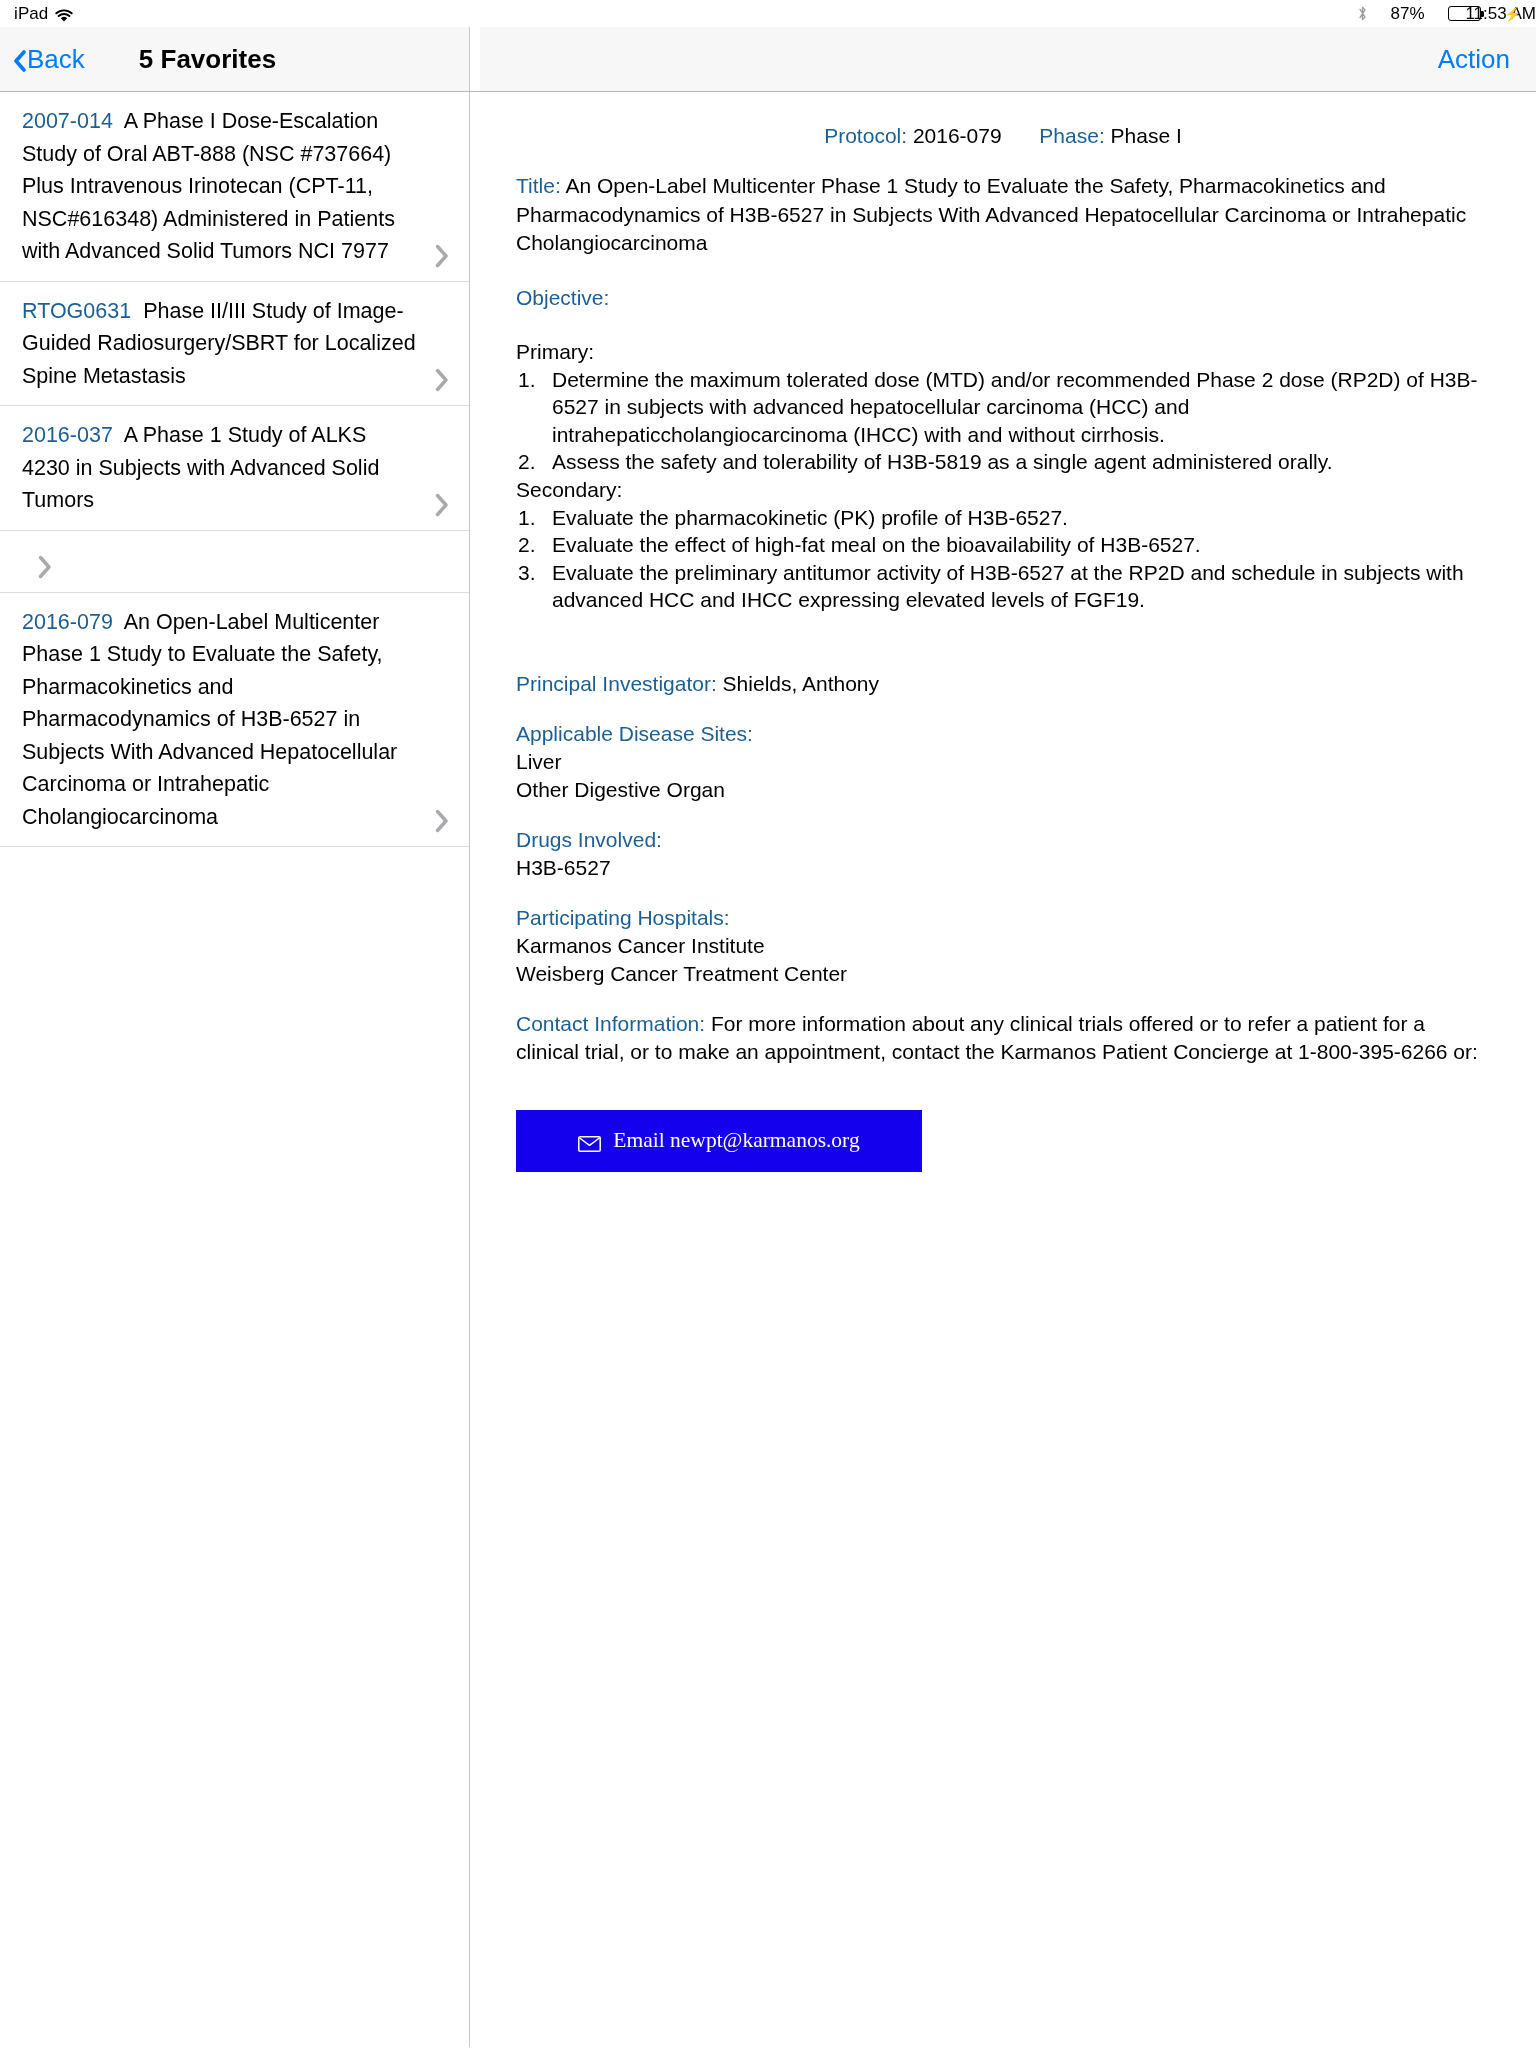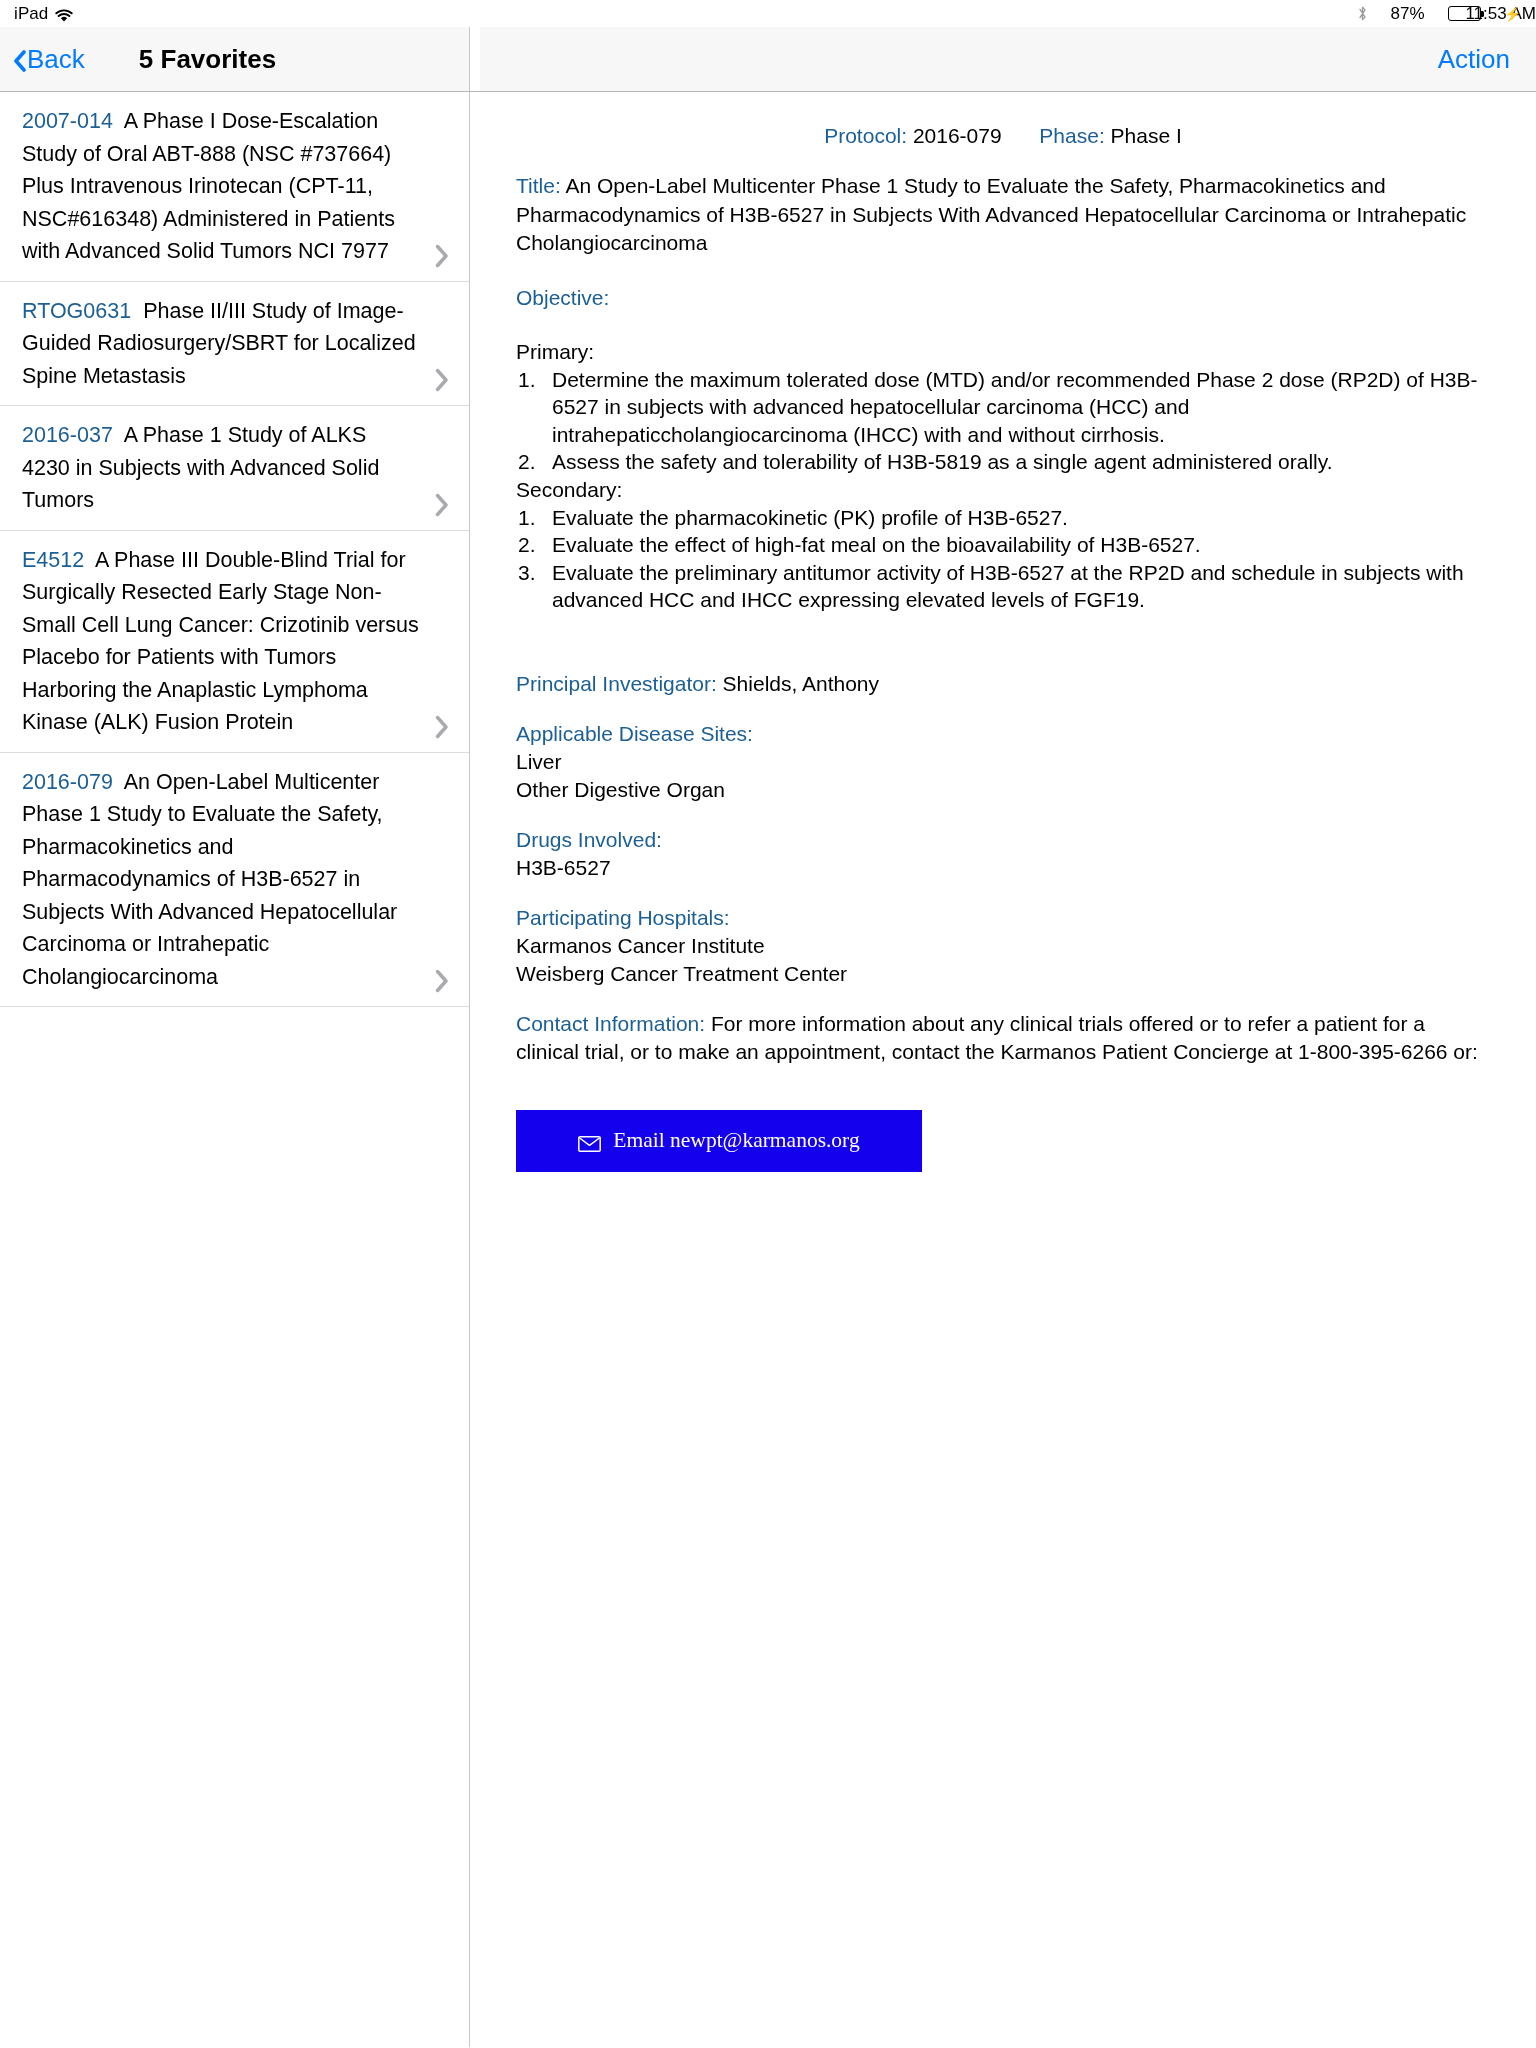--- a/index.html
+++ b/index.html
@@ -274,21 +274,20 @@
     <div class="list-item">
       <div class="list-item-text"><span class="proto-id">2016-037</span>&nbsp; <span>A Phase 1 Study of ALKS 4230 in Subjects with Advanced Solid Tumors</span></div>
       <div class="disclosure">
         <svg viewBox="0 0 14 24" width="14" height="24">
             <path d="M2.5 2.5 L11 12 L2.5 21.5" stroke="#a9a9ae" stroke-width="3.5" fill="none" stroke-linecap="round" stroke-linejoin="round"></path>
           </svg>
       </div>
     </div>
 
     <div class="list-item">
-      <div class="list-item-text"><span class="proto-id">E4512</span>&nbsp; <span>A Phase III Double-Blind Trial for Surgically Resected Early Stage Non-Small Cell Lung Cancer: Crizotinib versus Placebo for Patients with Tumors Harboring the Anaplastic Lymphoma Kinase (ALK) Fusion Protein</span></div>
       <div class="disclosure">
         <svg viewBox="0 0 14 24" width="14" height="24">
             <path d="M2.5 2.5 L11 12 L2.5 21.5" stroke="#a9a9ae" stroke-width="3.5" fill="none" stroke-linecap="round" stroke-linejoin="round"></path>
           </svg>
       </div>
     </div>
 
     <div class="list-item">
       <div class="list-item-text"><span class="proto-id">2016-079</span>&nbsp; <span>An Open-Label Multicenter Phase 1 Study to Evaluate the Safety, Pharmacokinetics and Pharmacodynamics of H3B-6527 in Subjects With Advanced Hepatocellular Carcinoma or Intrahepatic Cholangiocarcinoma</span></div>
       <div class="disclosure">

